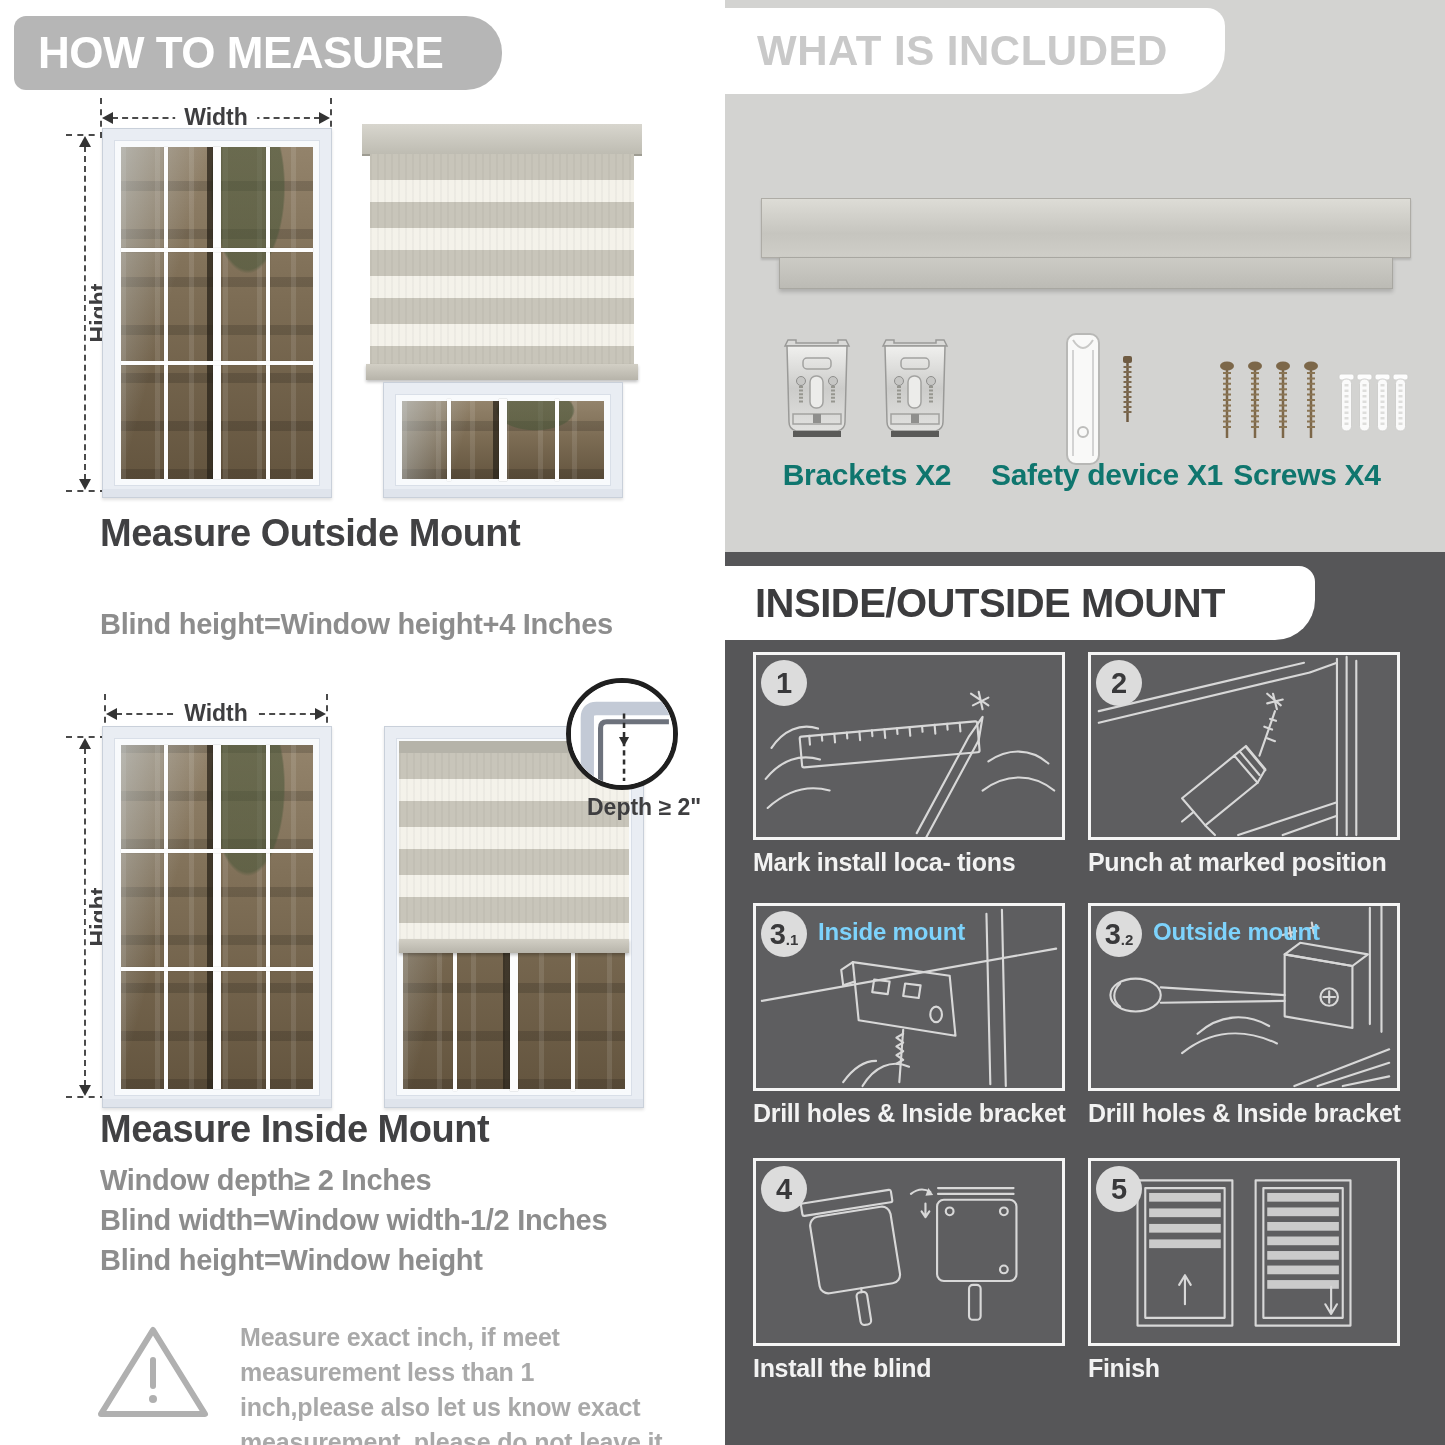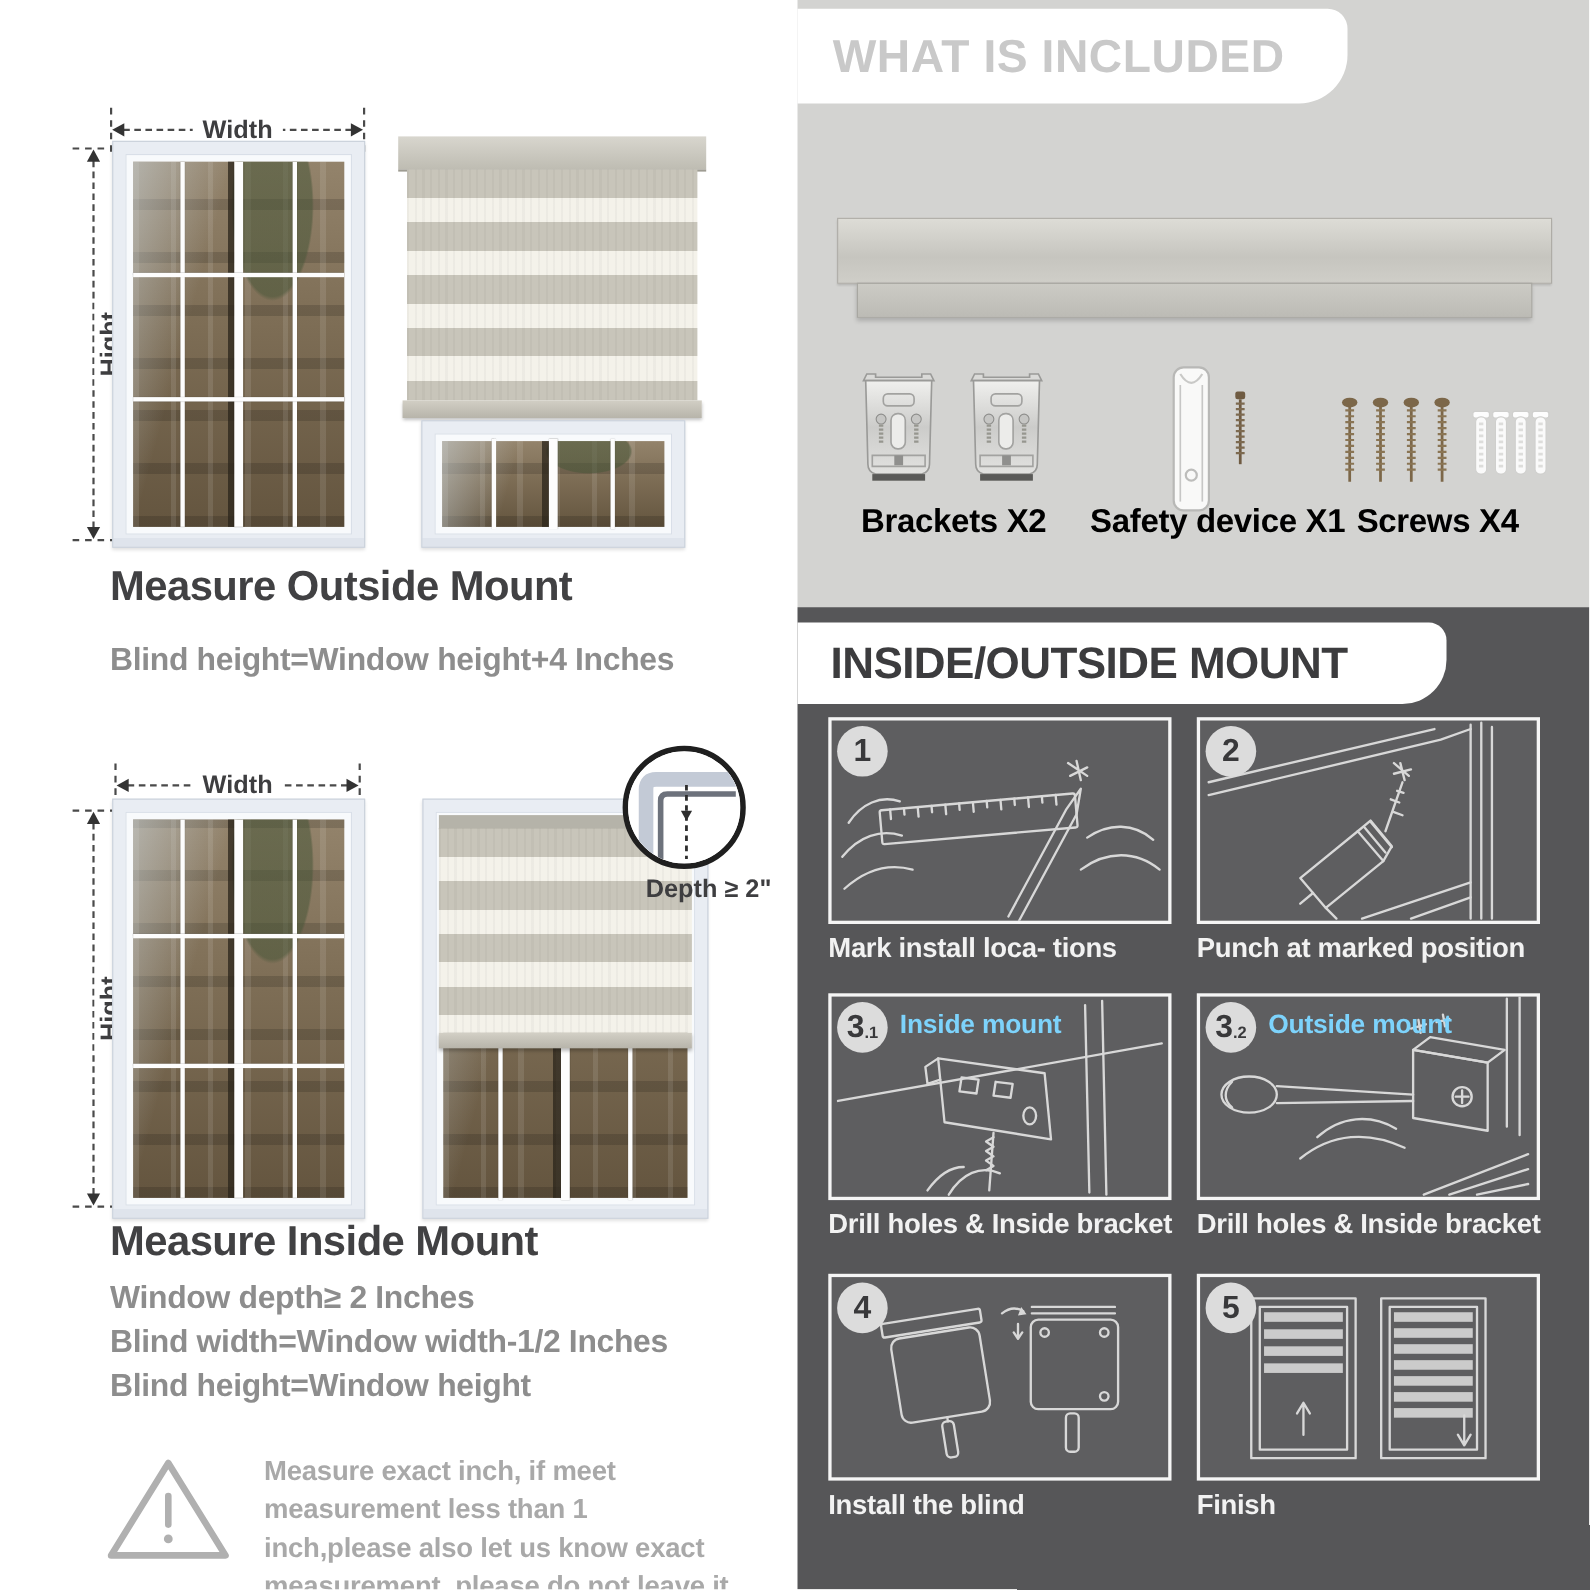--- a/index.html
+++ b/index.html
@@ -58,21 +58,21 @@
   .included{left:0;top:0;width:720px;height:552px;background:#d3d3d1;}
   .hdr-included{left:0;top:8px;width:500px;height:86px;background:#fff;border-radius:0 18px 44px 0;
      color:#c9c9c9;font-weight:700;font-size:42px;line-height:86px;padding-left:32px;
      letter-spacing:.5px;box-sizing:border-box;}
   .blind-label{left:0;top:136px;width:720px;text-align:center;font-weight:700;font-size:34px;
      color:#6c6c6c;letter-spacing:-.3px;}
   .cass-big{left:36px;top:198px;width:648px;height:58px;background:linear-gradient(180deg,#dddcd6,#c6c5bf 60%,#cfcec8);
      border:1px solid #aeaca6;box-shadow:0 2px 2px rgba(0,0,0,.15);}
   .cass-low{left:54px;top:257px;width:612px;height:30px;background:linear-gradient(180deg,#cccbc5,#bcbbb5);
      border:1px solid #a8a7a1;box-shadow:0 3px 4px rgba(0,0,0,.18);}
-  .item-label{position:absolute;top:458px;font-weight:700;font-size:30px;color:#000000;
+  .item-label{position:absolute;top:458px;font-weight:700;font-size:30px;color:#0f766e;
      text-align:center;letter-spacing:-.3px;}
 
   .mount{left:0;top:552px;width:720px;height:893px;background:#565658;}
   .hdr-mount{left:0;top:14px;width:590px;height:74px;background:#fff;border-radius:0 16px 40px 0;
      color:#3c3c3e;font-weight:700;font-size:40px;line-height:74px;padding-left:30px;
      letter-spacing:-.5px;box-sizing:border-box;}
   .panel{position:absolute;width:312px;height:188px;background:#5e5e60;border:3px solid #f5f5f5;
      box-sizing:border-box;}
   .badge{position:absolute;left:5px;top:5px;width:46px;height:46px;border-radius:50%;
      background:#dcdcdc;color:#39393b;display:flex;align-items:center;justify-content:center;z-index:2;}
@@ -82,20 +82,23 @@
      letter-spacing:-.2px;}
   .art{position:absolute;inset:0;width:100%;height:100%;}
   .pcaption{position:absolute;width:340px;font-weight:700;font-size:25px;color:#f2f2f2;
      letter-spacing:-.3px;white-space:nowrap;}
 </style>
 </head>
 <body>
 
 <div class="page">
 
+  <div class="abs hdr-left">
+    <span>HOW TO MEASURE</span>
+  </div>
 
   <div class="abs" style="left:100px;top:102px;width:232px;height:32px">
     <div class="dash-v" style="left:0;top:-4px;height:40px"></div>
     <div class="dash-v" style="right:0;top:-4px;height:40px"></div>
     <div class="dash-h" style="left:12px;right:12px;top:15px"></div>
     <div class="tri l" style="left:2px;top:10px"></div>
     <div class="tri r" style="right:2px;top:10px"></div>
     <div class="mlabel" style="left:50%;top:2px;transform:translateX(-50%)">Width</div>
   </div>
 
@@ -127,21 +130,21 @@
       <div class="inframe">
         <div class="glass photo"></div>
         <div class="mull mv" style="left:calc(50% - 4px);width:8px;top:4px;bottom:4px"></div>
         <div class="mull mv" style="left:24%;width:4px;top:4px;bottom:4px"></div>
         <div class="mull mv" style="right:24%;width:4px;top:4px;bottom:4px"></div>
       </div>
     </div>
   </div>
 
   <div class="abs sec-title" style="left:100px;top:512px">Measure Outside Mount</div>
-  <div class="abs sec-line" style="left:100px;top:584px">Blind height=Window height+4 Inches</div>
+  <div class="abs sec-line" style="left:100px;top:608px">Blind height=Window height+4 Inches</div>
 
   <div class="abs" style="left:104px;top:698px;width:224px;height:32px">
     <div class="dash-v" style="left:0;top:-4px;height:40px"></div>
     <div class="dash-v" style="right:0;top:-4px;height:40px"></div>
     <div class="dash-h" style="left:12px;right:12px;top:15px"></div>
     <div class="tri l" style="left:2px;top:10px"></div>
     <div class="tri r" style="right:2px;top:10px"></div>
     <div class="mlabel" style="left:50%;top:2px;transform:translateX(-50%)">Width</div>
   </div>
 

